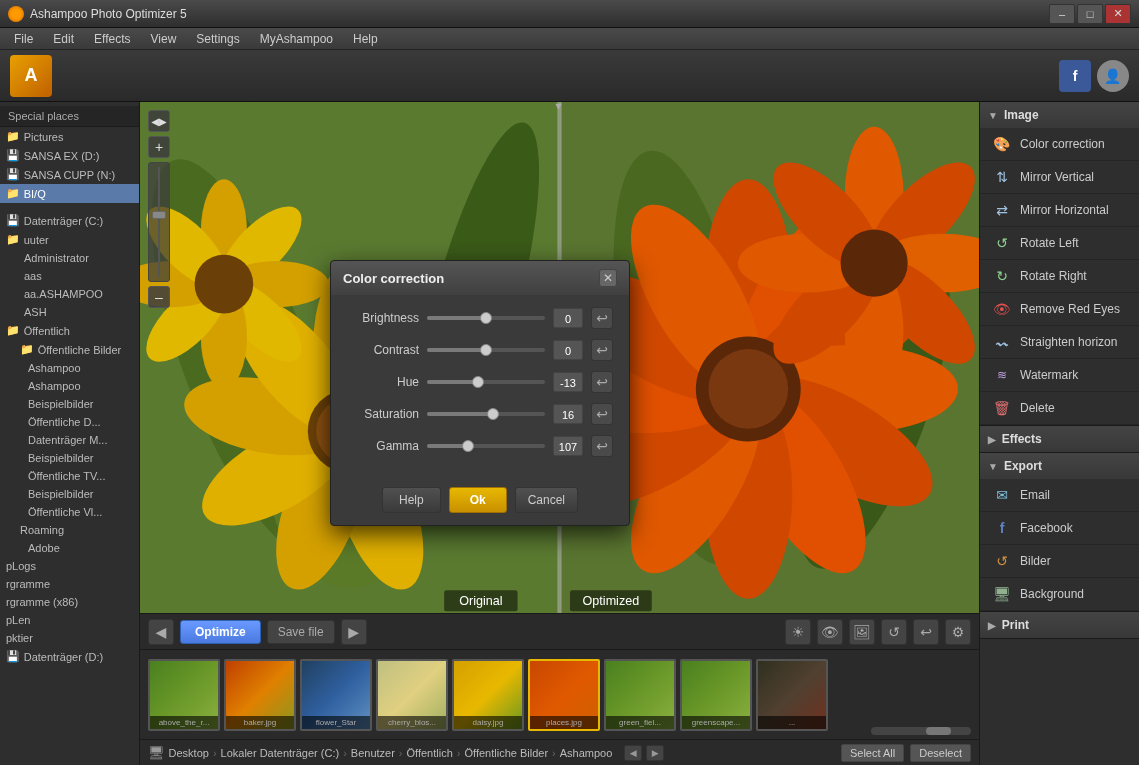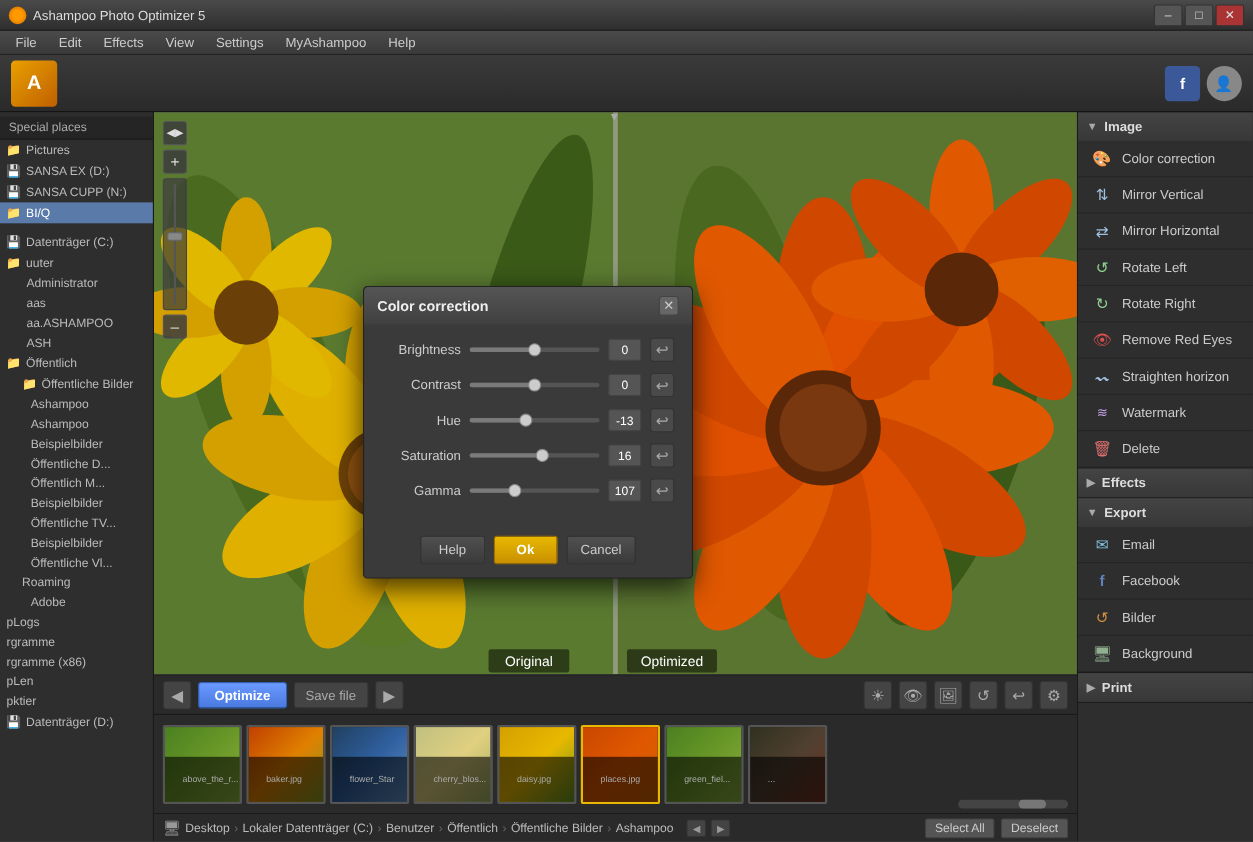--- a/index.html
+++ b/index.html
@@ -117,21 +117,21 @@
       position: relative;
     }
     .thumb {
       width: 72px; height: 72px; border: 2px solid #555; border-radius: 2px;
       flex-shrink: 0; overflow: hidden; cursor: pointer; position: relative;
     }
     .thumb.selected { border-color: #e8b800; }
     .thumb-inner { width: 100%; height: 100%; }
     .thumb-label {
       position: absolute; bottom: 0; left: 0; right: 0; background: rgba(0,0,0,0.6);
-      color: #aaa; font-size: 8px; text-align: left; padding: 16px;
+      color: #aaa; font-size: 8px; text-align: center; padding: 2px;
     }
 
     
     .status-bar {
       height: 26px; background: #2a2a2a; border-top: 1px solid #1a1a1a;
       display: flex; align-items: center; padding: 0 8px; gap: 4px; font-size: 11px;
       color: #999;
     }
     .breadcrumb-item { color: #bbb; cursor: pointer; }
     .breadcrumb-arrow { color: #666; }
@@ -324,21 +324,21 @@
     <div class="sidebar-item" style="padding-left:28px;">
         <span>Ashampoo</span>
       </div>
     <div class="sidebar-item" style="padding-left:28px;">
         <span>Beispielbilder</span>
       </div>
     <div class="sidebar-item" style="padding-left:28px;">
         <span>Öffentliche D...</span>
       </div>
     <div class="sidebar-item" style="padding-left:28px;">
-        <span>Öffentlich M...</span>
+        <span>Datenträger M...</span>
       </div>
     <div class="sidebar-item" style="padding-left:28px;">
         <span>Beispielbilder</span>
       </div>
     <div class="sidebar-item" style="padding-left:28px;">
         <span>Öffentliche TV...</span>
       </div>
     <div class="sidebar-item" style="padding-left:28px;">
         <span>Beispielbilder</span>
       </div>
@@ -513,20 +513,24 @@
       </div>
       <div class="thumb selected">
         <div class="thumb-inner thumb-orange"></div>
         <div class="thumb-label">places.jpg</div>
       </div>
       <div class="thumb">
         <div class="thumb-inner thumb-green"></div>
         <div class="thumb-label">green_fiel...</div>
       </div>
       <div class="thumb">
+        <div class="thumb-inner thumb-green"></div>
+        <div class="thumb-label">greenscape...</div>
+      </div>
+      <div class="thumb">
         <div class="thumb-inner thumb-dark"></div>
         <div class="thumb-label">...</div>
       </div>
 
       <div style="position:absolute;bottom:4px;right:8px;width:100px;height:8px;background:#444;border-radius:4px;">
         <div style="width:25px;height:8px;background:#777;border-radius:4px;position:absolute;left:55%;"></div>
       </div>
     </div>
 
     <div class="status-bar">

